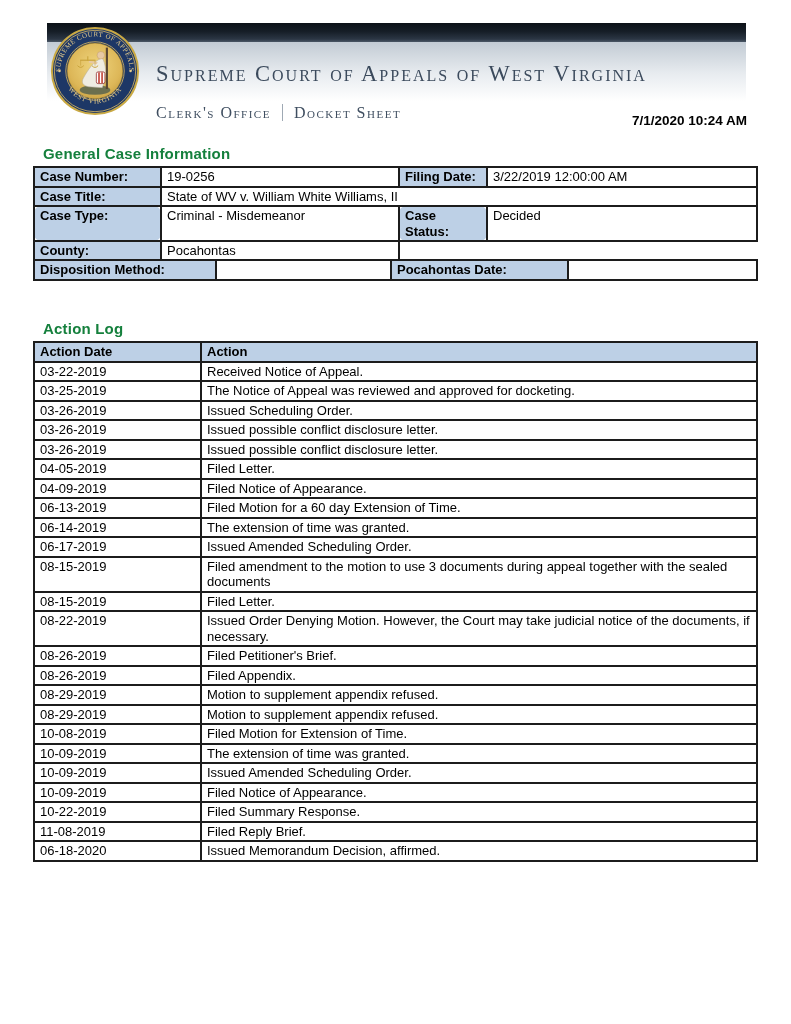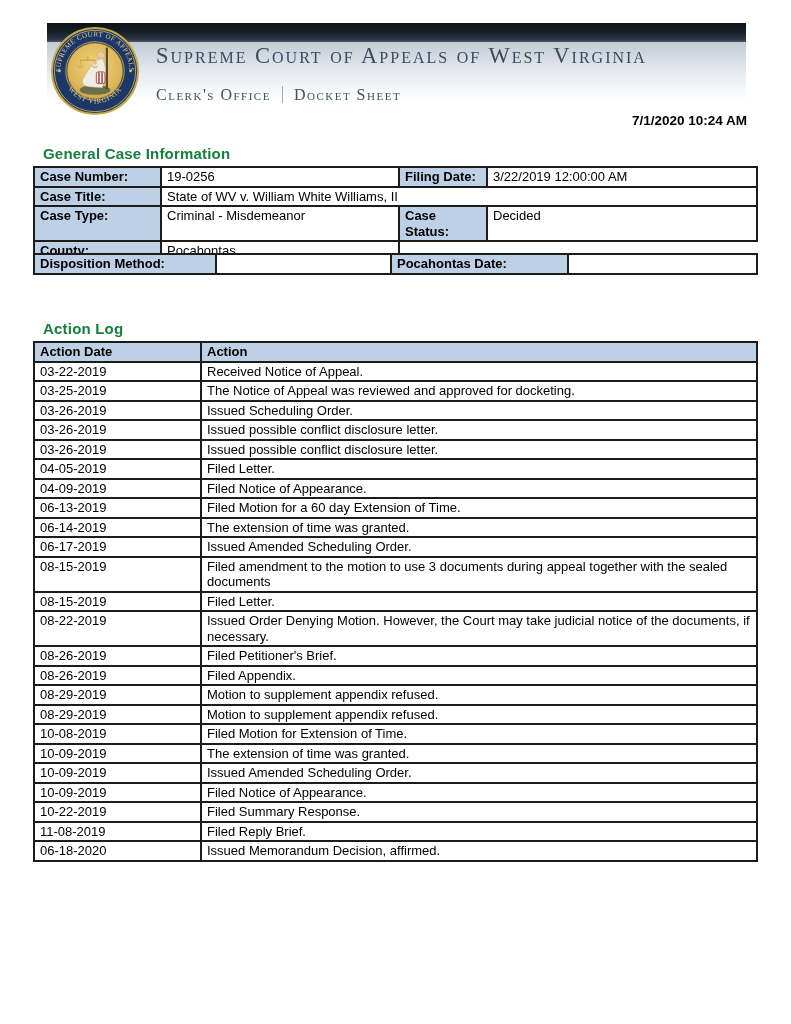--- a/index.html
+++ b/index.html
@@ -12,21 +12,21 @@
   
   .topbar {
     position:absolute; left:47px; top:23px; width:699px; height:19px;
     background:linear-gradient(180deg,#0c1117 0%, #161e27 45%, #2b3644 85%, #4a5765 100%);
   }
   .band {
     position:absolute; left:47px; top:42px; width:699px; height:62px;
     background:linear-gradient(180deg,#c2cbd4 0%, #e7ebef 50%, #ffffff 95%);
   }
   .seal-wrap { position:absolute; left:50px; top:26px; width:90px; height:90px; }
-  .titleblock { position:absolute; left:156px; top:43px; }
+  .titleblock { position:absolute; left:156px; top:61px; }
   .court-title {
     font-family:"Liberation Serif", serif; font-variant:small-caps;
     font-size:22.5px; color:#3b4a5c; letter-spacing:2px; white-space:nowrap;
   }
   .court-sub {
     margin-top:17px; display:flex; align-items:flex-start;
     font-family:"Liberation Serif", serif; font-variant:small-caps;
     font-size:16px; color:#3f4e60; letter-spacing:1.5px;
   }
   .sub-sep { width:1px; height:17px; background:#9fa9b4; margin:0 11px; }
@@ -34,32 +34,32 @@
     position:absolute; top:113px; right:44px;
     font-size:13.5px; font-weight:bold; color:#000;
   }
 
   
   .section-heading {
     font-size:15px; font-weight:bold; color:#15803d;
     padding-left:10px; margin:0 0 4px 0; letter-spacing:0.2px;
   }
   .general-section { position:absolute; left:33px; top:145px; width:723px; }
-  .dispo-section   { position:absolute; left:33px; top:253px; width:587px;border-radius:11px; }
+  .dispo-section   { position:absolute; left:33px; top:259px; width:587px;border-radius:11px; }
   .action-section  { position:absolute; left:33px; top:320px; width:723px; }
 
   table { border-collapse:collapse; width:100%; table-layout:fixed; }
   th,td {
     border:2px solid #1c1c1c; font-size:13px; text-align:left;
     padding:1px 5px; line-height:15.5px; vertical-align:top;
   }
   th { background:#bdd0e6; font-weight:bold; }
   td { font-weight:normal; background:#ffffff; }
   .ghost { border:none !important; background:none !important; }
-  .gen-status-row th, .gen-status-row td { height:35px; }
+  .gen-status-row th, .gen-status-row td { height:35px;border-radius:7px; }
   .dispo-table td, .dispo-table th { height:20px; }
 </style>
 </head>
 <body>
 
 <div class="page">
 
   <div class="topbar"></div>
   <div class="band"></div>
 

